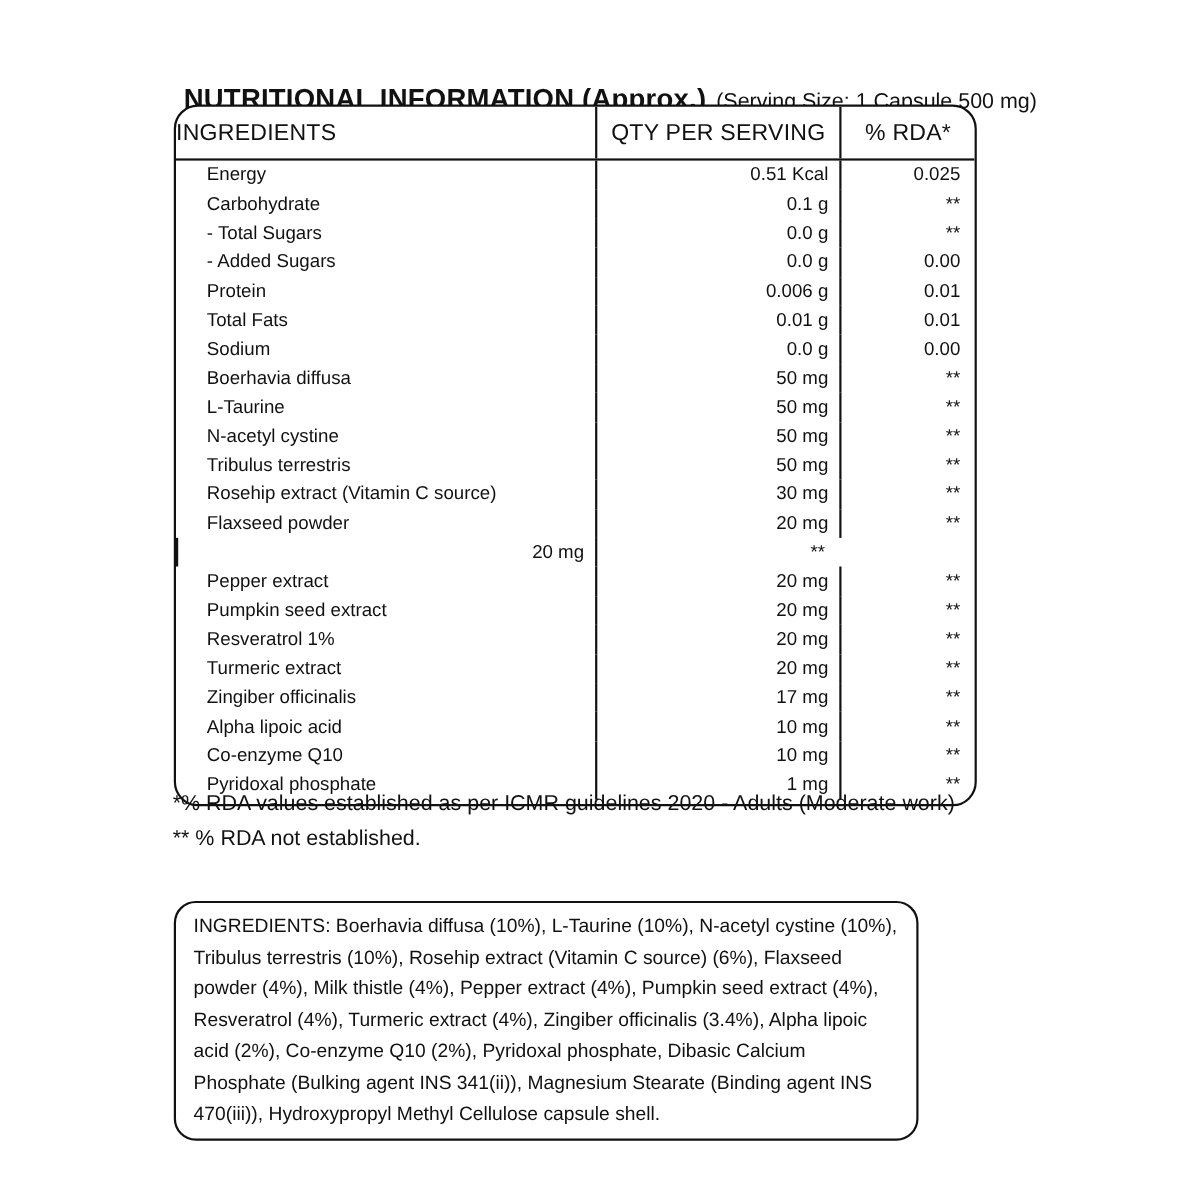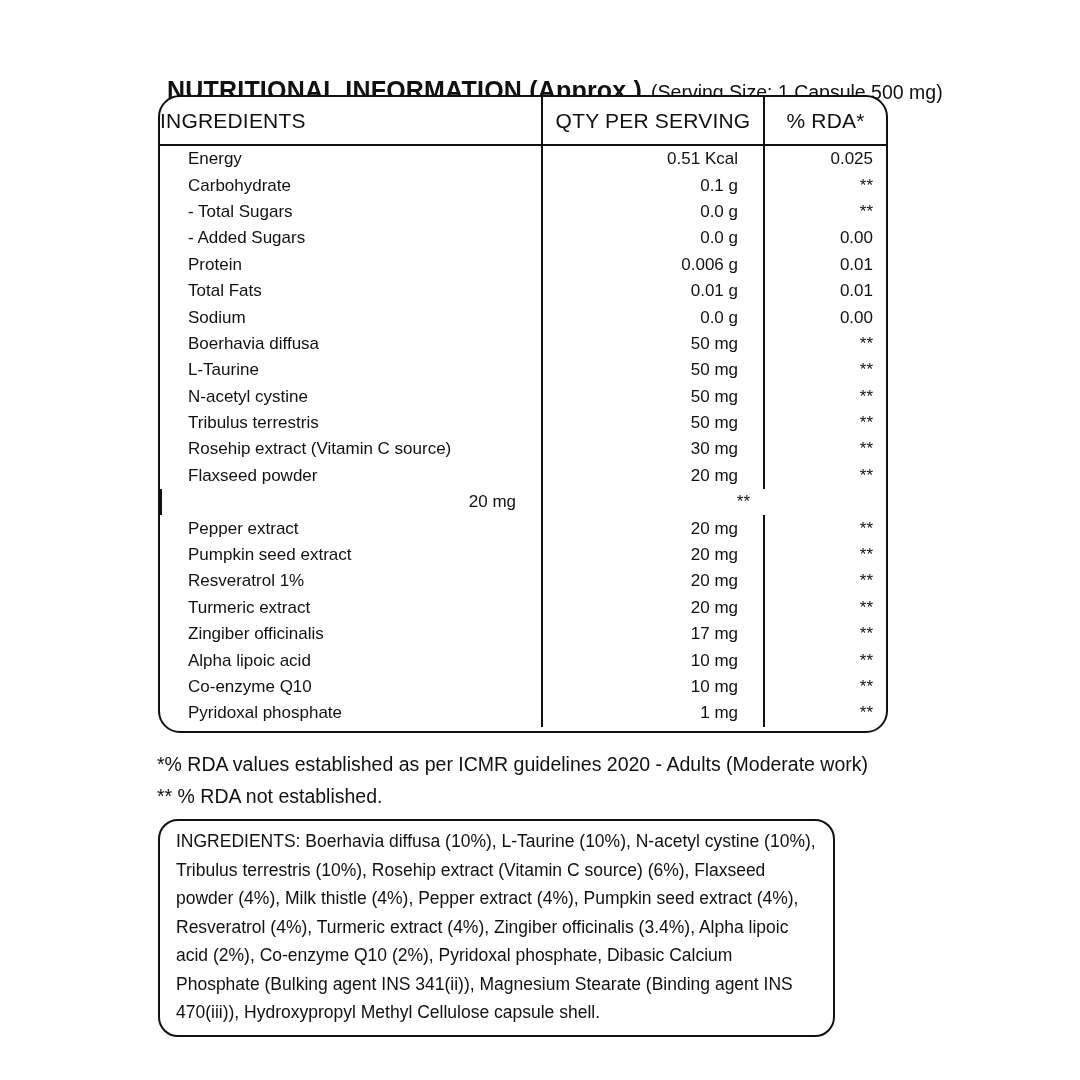--- a/index.html
+++ b/index.html
@@ -41,26 +41,26 @@
   .thead > div { display: flex; align-items: center; }
   .c2, .c3 { border-left: 2.5px solid #111111; box-sizing: border-box; }
   .th { font-size: 21px; font-weight: 500; letter-spacing: 0.2px; }
   .thead .c1 { }
   .thead .c2, .thead .c3 { justify-content: center; }
 
   .tbody { padding: 0 0 4px 0; }
   .trow { height: 26.4px; }
   .trow > div { display: flex; align-items: center; font-size: 17px; }
   .trow .c1 { padding-left: 28px; }
-  .trow .c2 { justify-content: flex-end; padding-right: 25px; }
+  .trow .c2 { justify-content: flex-end; padding-right: 10px; }
   .trow .c3 { justify-content: flex-end; padding-right: 13px; }
 
   
   .footnotes {
-    position: absolute; left: 157px; top: 749px;
+    position: absolute; left: 157px; top: 715px;
     font-size: 19.5px; line-height: 31.5px;
     font-weight: 500;
   }
 
   
   .ingredients-box {
     position: absolute; left: 158px; top: 819px;
     width: 677px;
     border: 2.5px solid #111111;
     border-radius: 20px;

